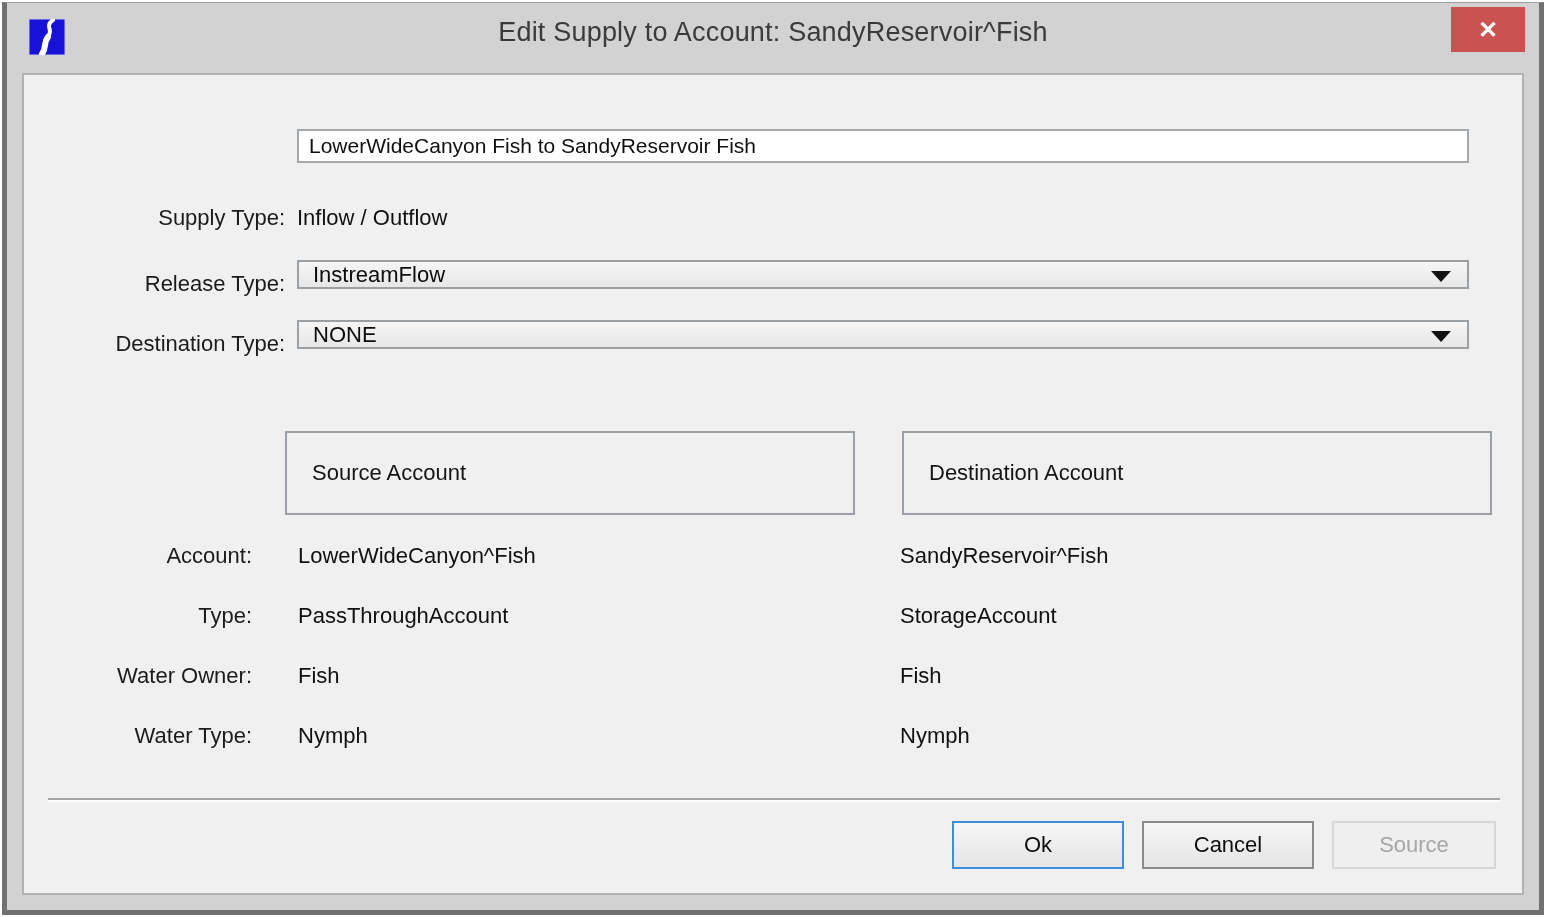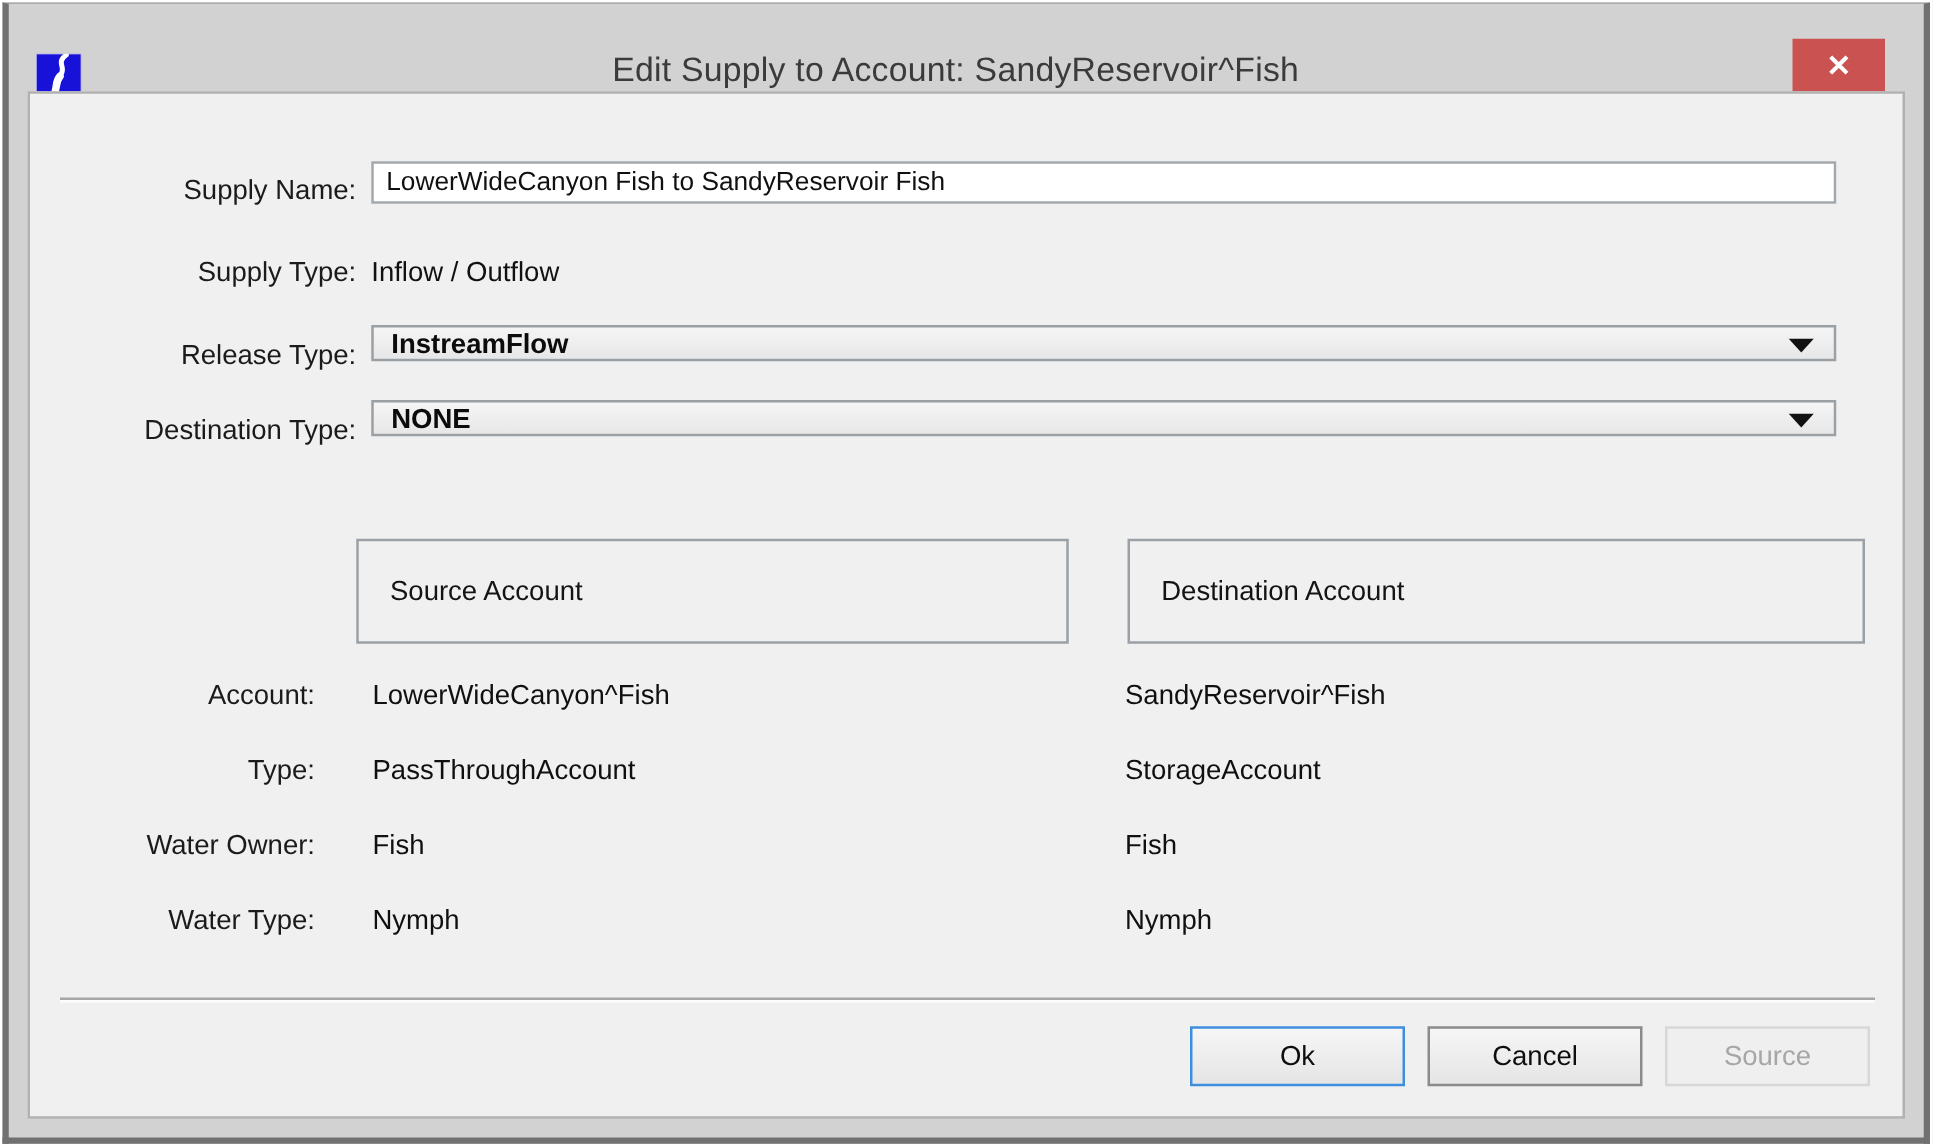--- a/index.html
+++ b/index.html
@@ -7,21 +7,21 @@
     width:1546px;height:917px;position:relative;background:#ffffff;
     font-family:"Liberation Sans", sans-serif;color:#151515;
     -webkit-font-smoothing:antialiased;overflow:hidden;
   }
   .window{
     position:absolute;left:2px;top:2px;right:2px;bottom:2px;
     background:#d2d2d2;
     border:5px solid #717171;border-top:1px solid #9e9e9e;
   }
   
-  .titlebar{position:absolute;left:0;top:0;right:17px;height:66px;margin-top:24px;}
+  .titlebar{position:absolute;left:0;top:0;right:0;height:66px;}
   .app-icon{
     position:absolute;left:22px;top:16px;width:36px;height:36px;display:block;
   }
   .title-text{
     position:absolute;left:0;right:0;top:14px;text-align:center;
     font-size:27px;color:#3b3b3b;letter-spacing:0.2px;
   }
   .close-btn{
     position:absolute;top:4px;right:14px;width:74px;height:45px;
     background:#ca5250;color:#ffffff;border:0;
@@ -48,21 +48,21 @@
   .default-name-btn{
     position:absolute;left:1234px;top:119px;width:211px;height:46px;
     background:#eeeeee;border:2px solid #d9d9d9;color:#9b9ba3;
     font-size:22px;font-family:"Liberation Sans", sans-serif;
   }
   .combo{
     position:absolute;left:273px;width:1172px;height:29px;
     background:linear-gradient(#f5f5f5,#e7e7e7);
     border:2px solid #9ba0a4;
     display:flex;align-items:center;padding:0 14px;
-    font-size:22px;color:#0c0c0c;cursor:default;font-weight:bold;
+    font-size:22px;color:#0c0c0c;cursor:default;
   }
   .combo .arrow{
     position:absolute;right:16px;top:50%;margin-top:-4px;
     width:0;height:0;border-left:10px solid transparent;
     border-right:10px solid transparent;border-top:11px solid #111111;
   }
   .group-box{
     position:absolute;top:356px;height:84px;
     border:2px solid #9aa0a6;background:#f0f0f0;
     display:flex;align-items:center;padding-left:25px;
@@ -105,21 +105,20 @@
       <path d="M19 18 C 14 24, 18 28, 13 35" fill="none" stroke="#ffffff" stroke-width="6" stroke-linecap="round"></path>
     </svg>
     <div class="title-text">Edit Supply to Account: SandyReservoir^Fish</div>
     <button class="close-btn">
       <span>✕</span>
     </button>
   </div>
 
   <div class="panel">
 
-    <div class="form-label" style="top:64px;">Supply Name:</div>
     <input class="name-input" type="text" value="LowerWideCanyon Fish to SandyReservoir Fish" style="">
 
     <div class="form-label" style="top:130px;">Supply Type:</div>
     <div class="static-value" style="left:273px;top:130px;">Inflow / Outflow</div>
 
     <div class="form-label" style="top:196px;">Release Type:</div>
     <div class="combo" style="top:185px;">
       <span>InstreamFlow</span>
       <span class="arrow"></span>
     </div>

